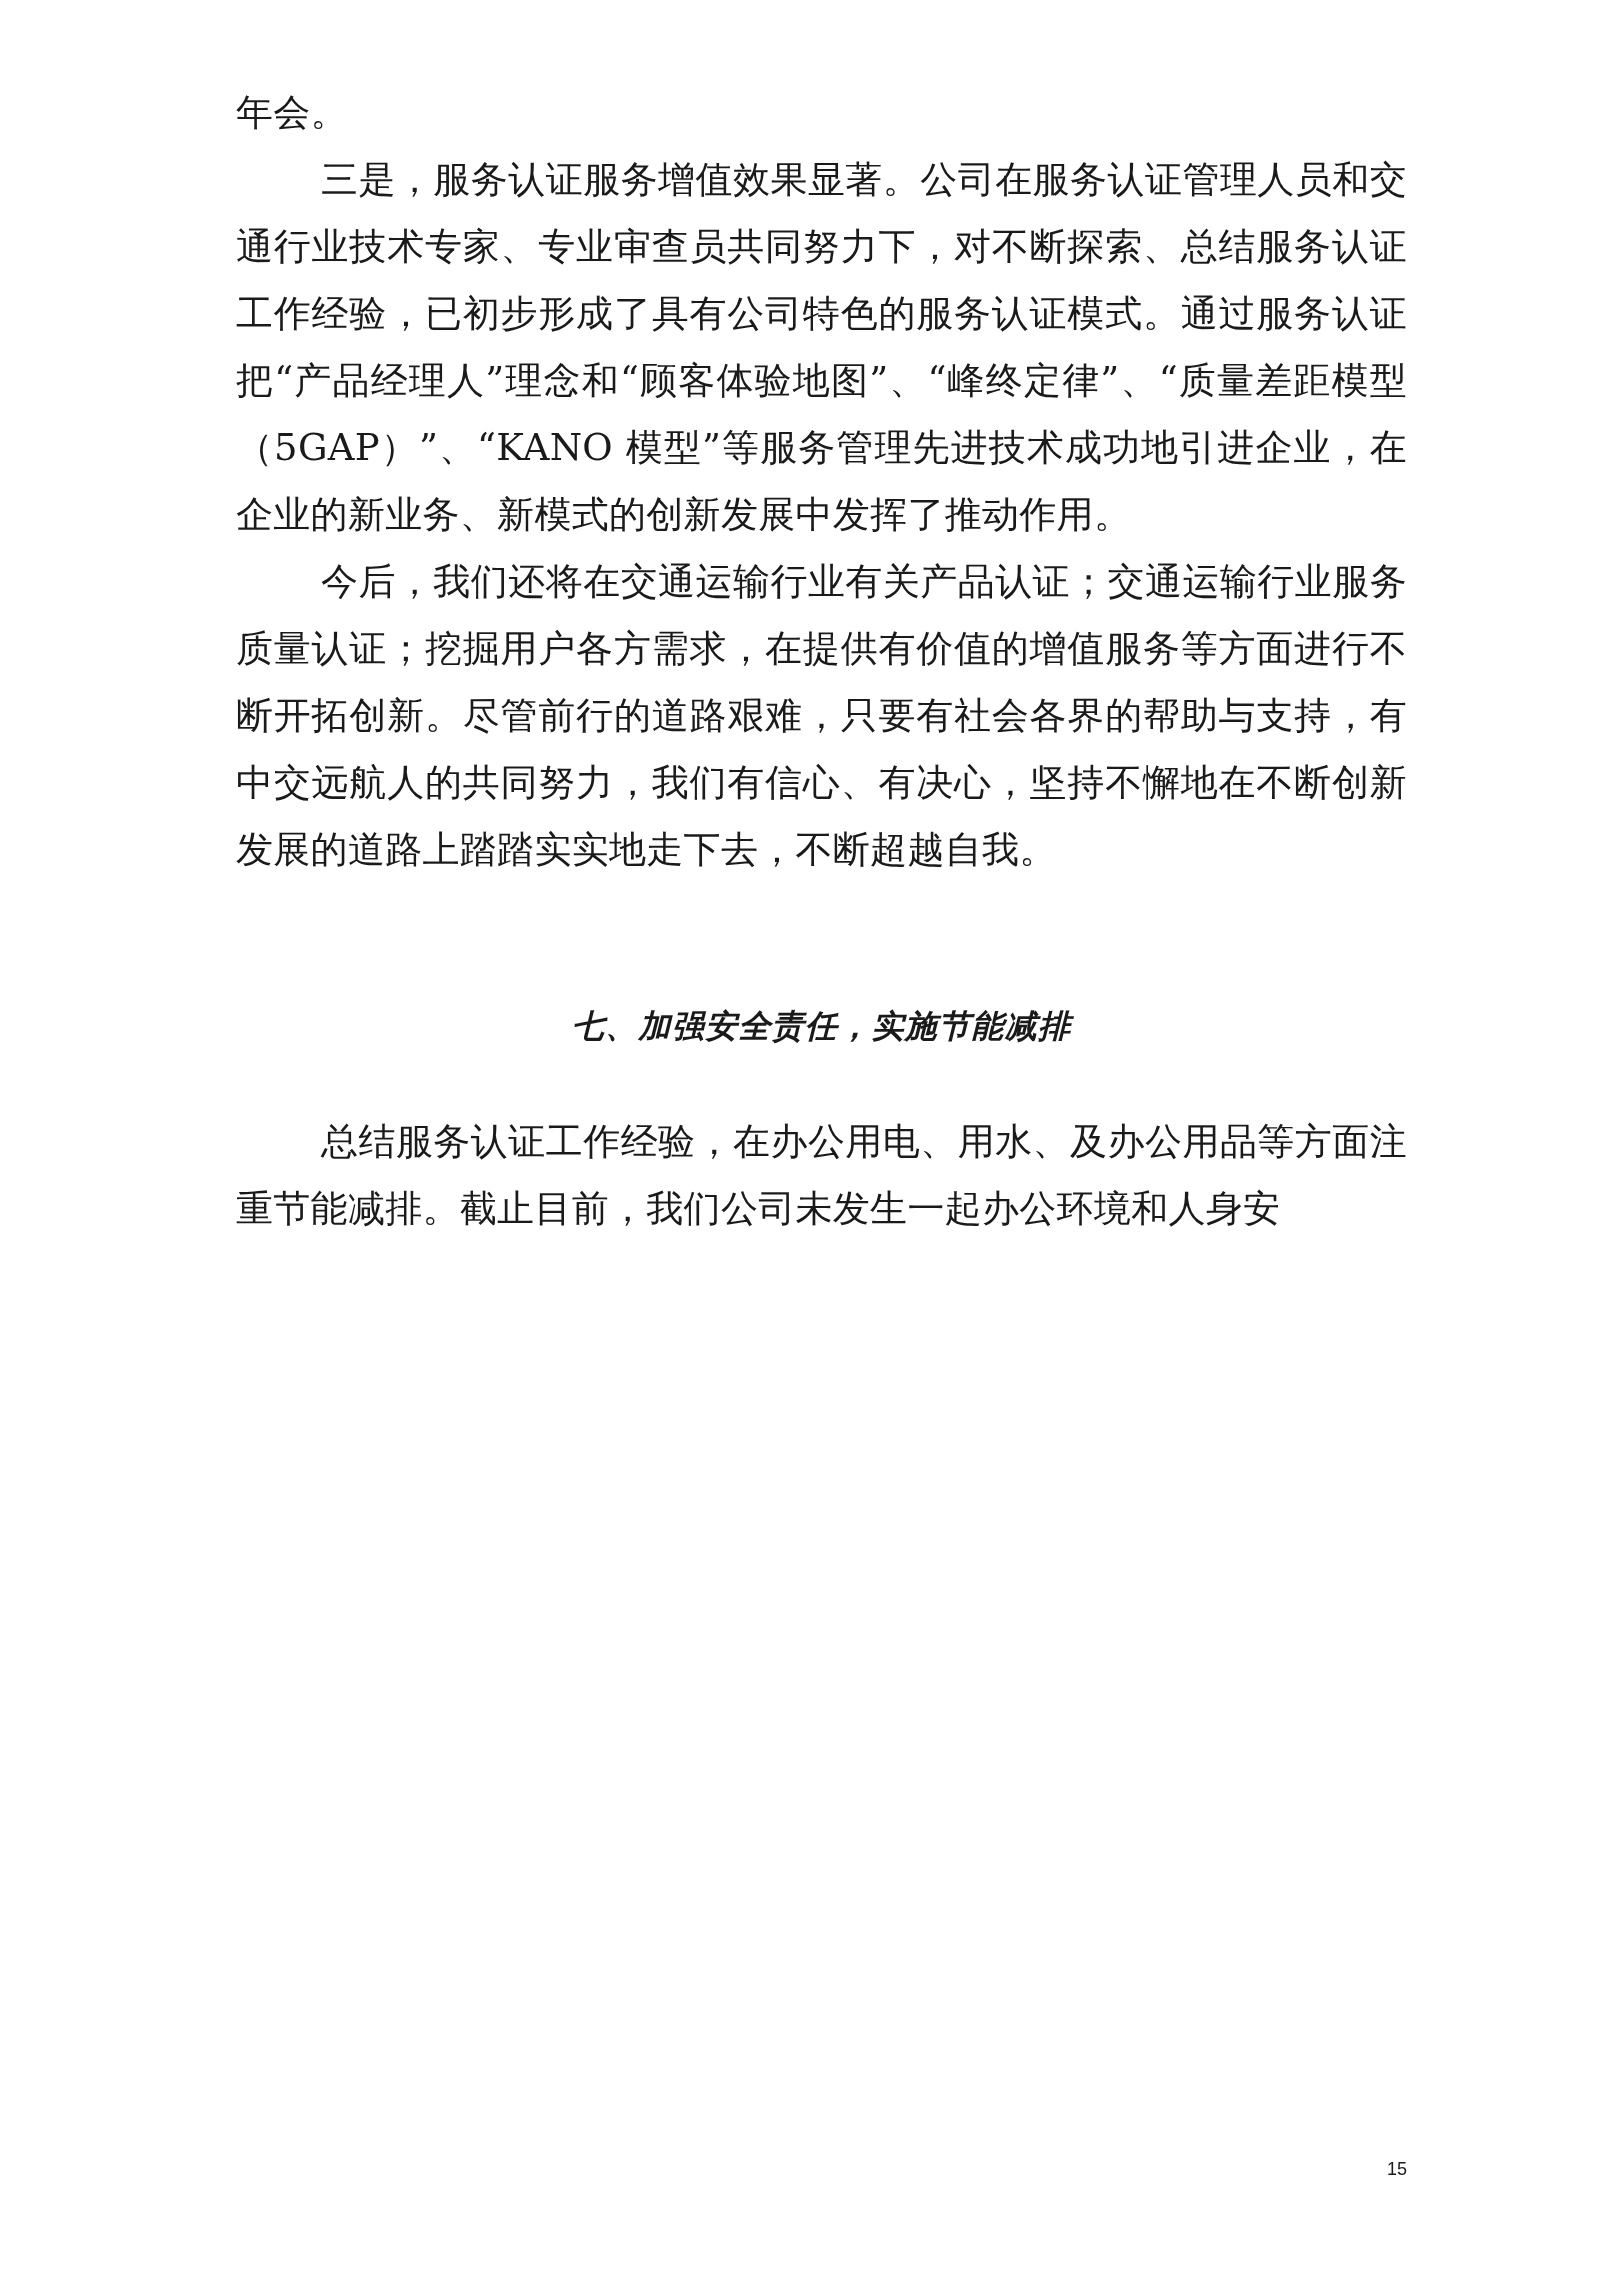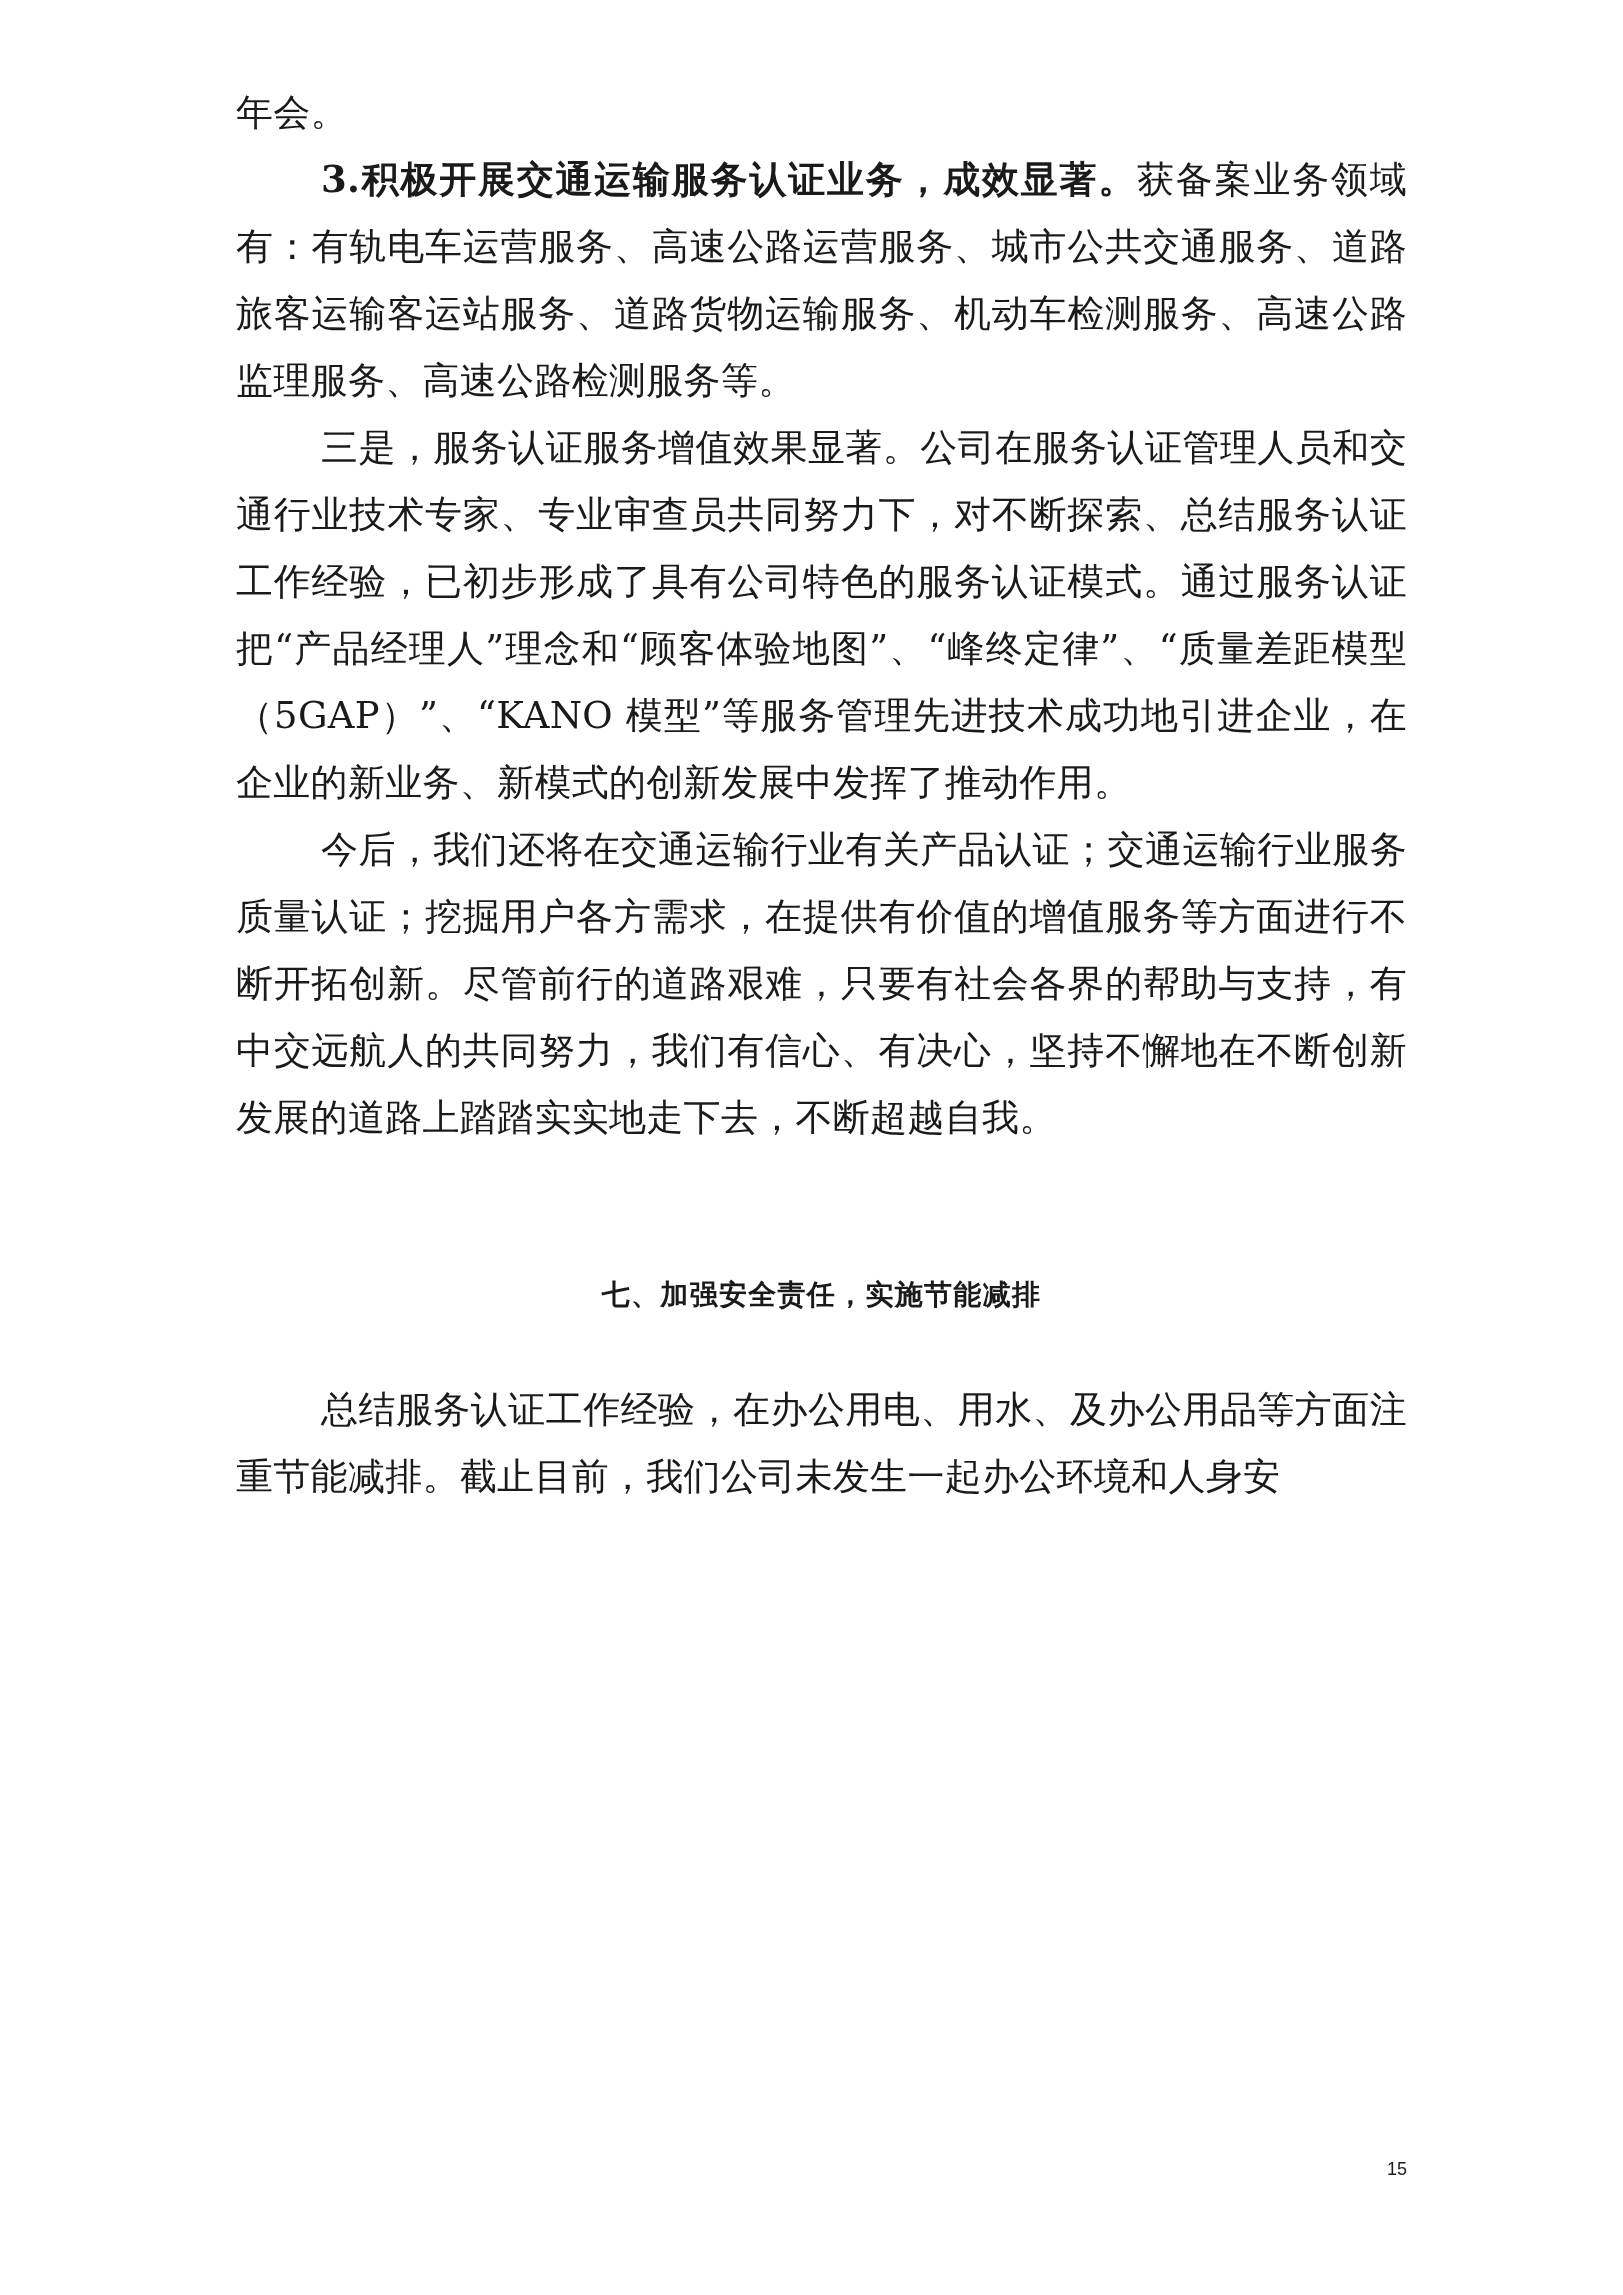--- a/index.html
+++ b/index.html
@@ -36,25 +36,26 @@
     text-indent: 85px;
   }
   .p-plain {
     text-indent: 0;
   }
   .lead {
     font-weight: bold;
   }
   .section-heading {
     text-align: center;
-    font-size: 28px;
+    font-size: 32px;
     font-weight: bold;
     line-height: 65px;
     margin: 0;
     letter-spacing: 1.3px;
+    font-style: italic;
   }
   .spacer-big {
     height: 111px;
   }
   .spacer-mid {
     height: 49px;
   }
   .page-number {
     position: absolute;
     right: 216px;
@@ -66,23 +67,20 @@
 </style>
 </head>
 <body>
 
 <div class="page">
 
   <p class="body-text p-plain">
     <span>年会。</span>
   </p>
 
-  <p class="body-text p-indent">
-    <span class="lead">3.积极开展交通运输服务认证业务，成效显著。</span><span>获备案业务领域有：有轨电车运营服务、高速公路运营服务、城市公共交通服务、道路旅客运输客运站服务、道路货物运输服务、机动车检测服务、高速公路监理服务、高速公路检测服务等。</span>
-  </p>
 
 
 
   <p class="body-text p-indent">
     <span>三是，服务认证服务增值效果显著。公司在服务认证管理人员和交通行业技术专家、专业审查员共同努力下，对不断探索、总结服务认证工作经验，已初步形成了具有公司特色的服务认证模式。通过服务认证把“产品经理人”理念和“顾客体验地图”、“峰终定律”、“质量差距模型（5GAP）”、“KANO 模型”等服务管理先进技术成功地引进企业，在企业的新业务、新模式的创新发展中发挥了推动作用。</span>
   </p>
 
   <p class="body-text p-indent">
     <span>今后，我们还将在交通运输行业有关产品认证；交通运输行业服务质量认证；挖掘用户各方需求，在提供有价值的增值服务等方面进行不断开拓创新。尽管前行的道路艰难，只要有社会各界的帮助与支持，有中交远航人的共同努力，我们有信心、有决心，坚持不懈地在不断创新发展的道路上踏踏实实地走下去，不断超越自我。</span>
   </p>

